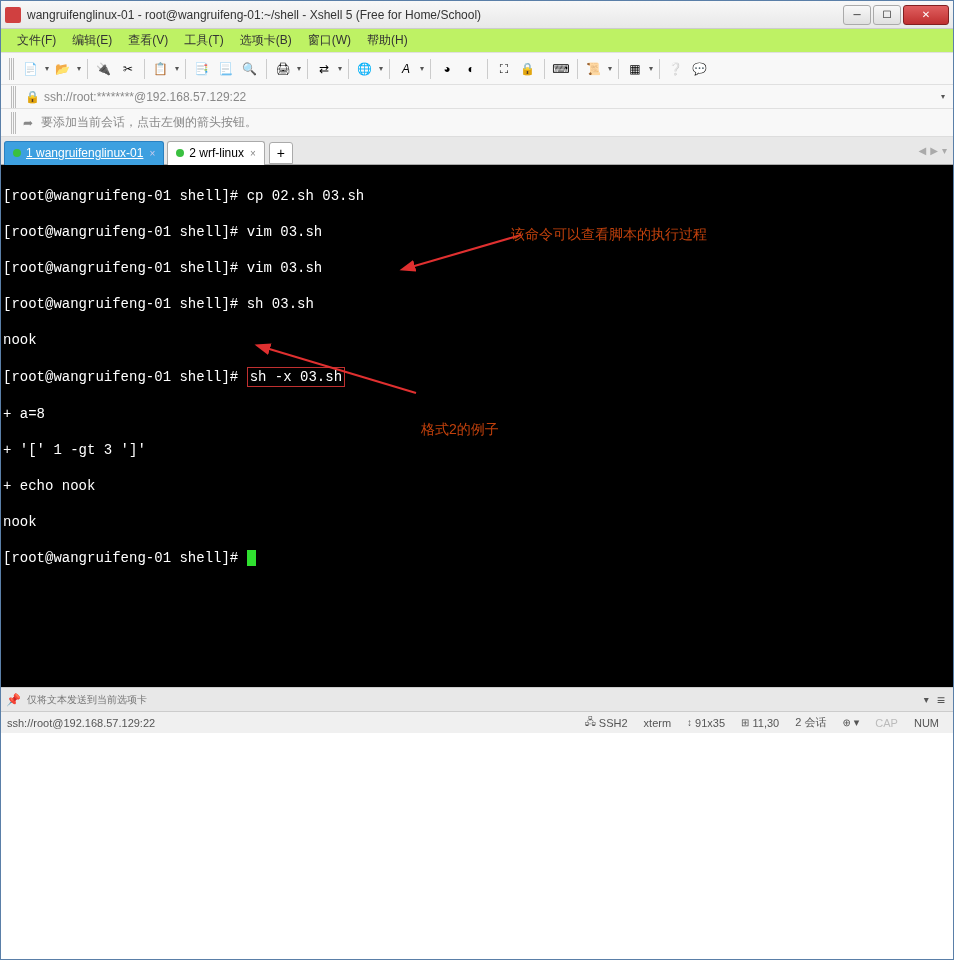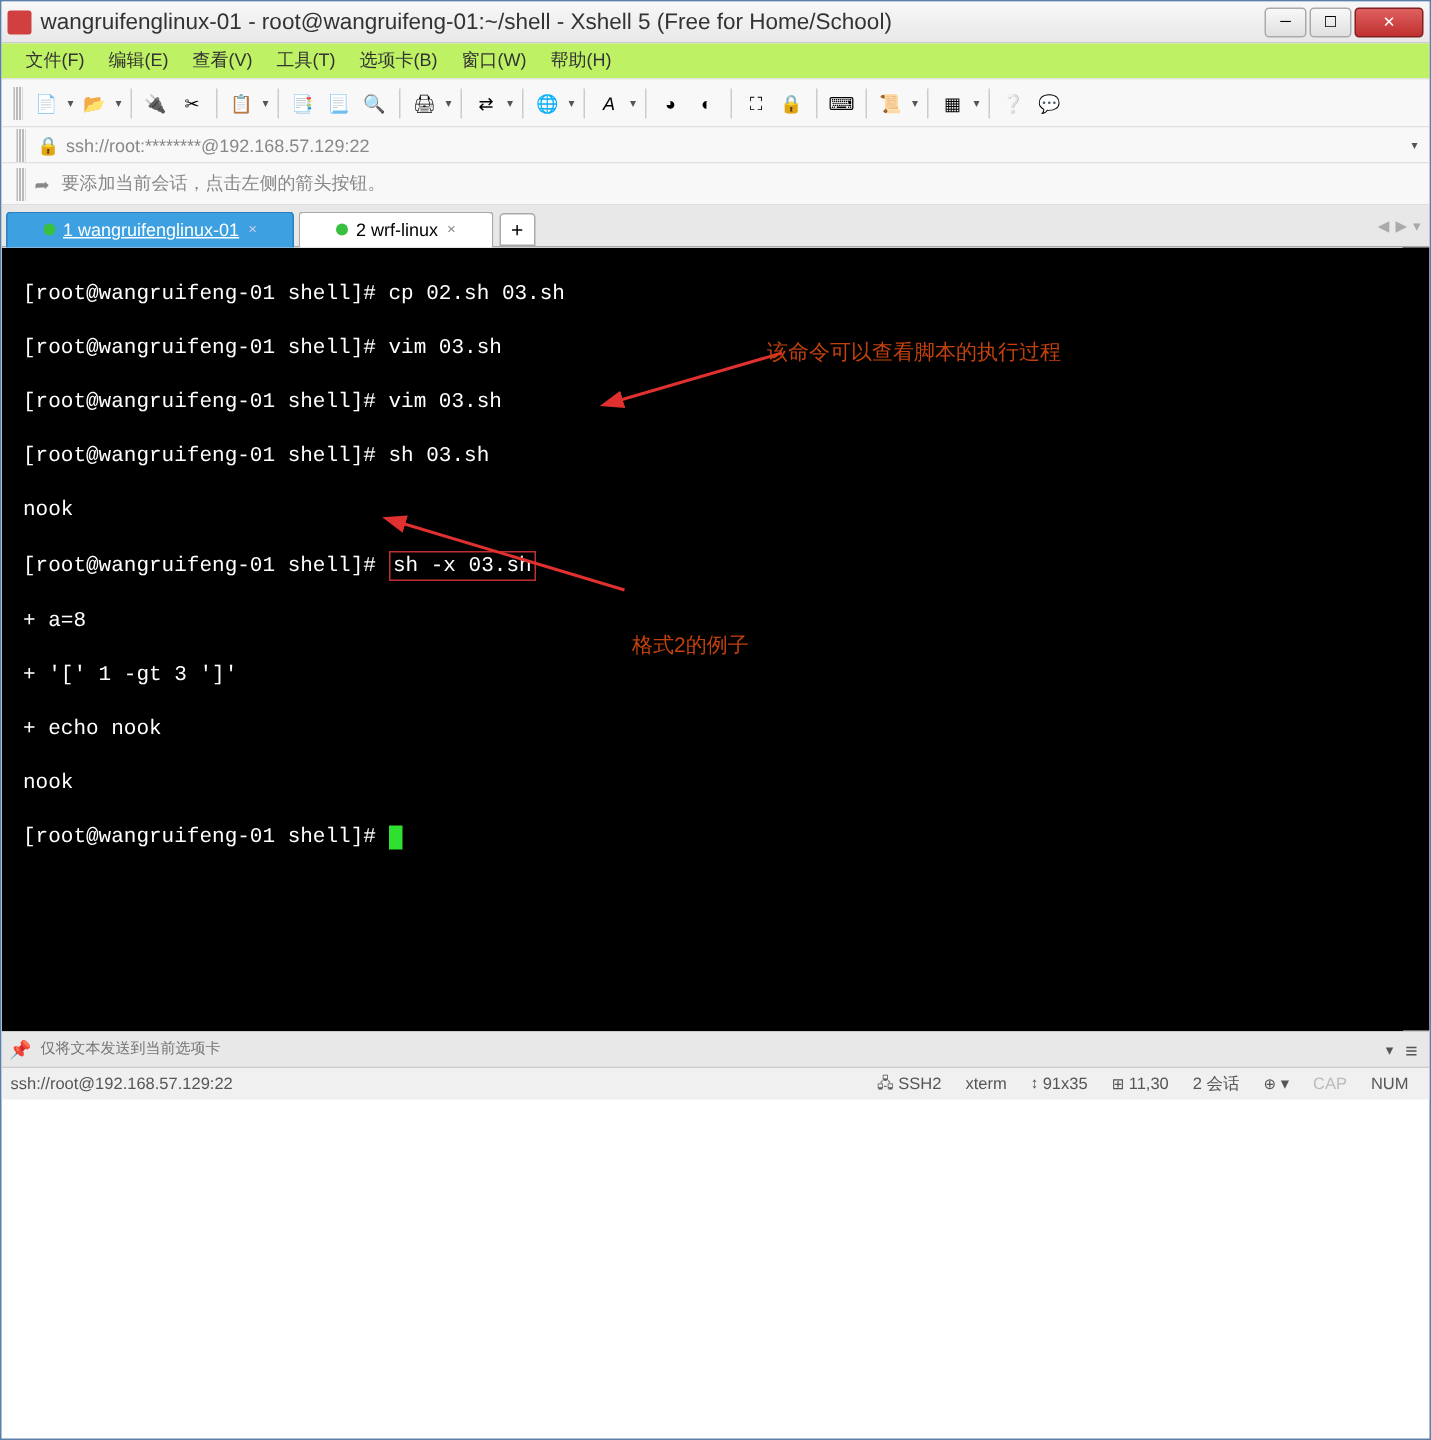--- a/index.html
+++ b/index.html
@@ -1,46 +1,46 @@
 <!DOCTYPE html>
 <html><head>
 <meta charset="utf-8">
 <style>
 * { box-sizing: border-box; margin: 0; padding: 0; }
 body { font-family: "Microsoft YaHei", Tahoma, sans-serif; font-size: 12px; background: #fff; width: 954px; height: 960px; overflow: hidden; border: 1px solid #5a7fa8; }
 .titlebar { background: linear-gradient(#f8f8f8, #e8e8e8); height: 28px; display: flex; align-items: center; padding: 0 4px; border-bottom: 1px solid #ccc; }
 .titlebar-icon { width: 16px; height: 16px; background: #d04040; border-radius: 2px; margin-right: 6px; }
-.titlebar-text { flex: 1; color: #333; font-size: 15px; }
+.titlebar-text { flex: 1; color: #333; font-size: 12px; }
 .win-btns { display: flex; }
 .win-btn { width: 30px; height: 20px; display: flex; align-items: center; justify-content: center; background: linear-gradient(#f8f8f8,#e0e0e0); border: 1px solid #aaa; border-radius: 3px; margin-left: 2px; font-size: 10px; cursor: pointer; }
 .win-btn.close { background: linear-gradient(#e06060,#c03030); color: #fff; border-color: #802020; width: 46px; }
 .win-btn.max { width: 28px; }
 .win-btn.min { width: 28px; }
 .menubar { background: #bef264; height: 24px; display: flex; align-items: center; padding: 0 8px; border-bottom: 1px solid #e0e0e0; }
 .menu-item { padding: 2px 8px; color: #333; font-size: 12px; cursor: pointer; }
 .toolbar { background: #f8f8f8; height: 32px; display: flex; align-items: center; padding: 0 4px; border-bottom: 1px solid #e0e0e0; }
 .grip { width: 6px; height: 22px; background: repeating-linear-gradient(90deg,#bbb 0,#bbb 1px,transparent 1px,transparent 2px); margin: 0 4px; }
 .tb-btn { width: 22px; height: 22px; display: inline-flex; align-items: center; justify-content: center; margin: 0 1px; cursor: pointer; border: 1px solid transparent; border-radius: 2px; }
 .tb-sep { width: 1px; height: 20px; background: #ccc; margin: 0 4px; }
 .tb-drop { width: 8px; display: inline-flex; align-items: center; justify-content: center; font-size: 8px; color: #555; cursor: pointer; }
 .addressbar { background: #f8f8f8; height: 24px; display: flex; align-items: center; padding: 0 6px; border-bottom: 1px solid #e0e0e0; color: #888; font-size: 12px; }
 .addressbar .lock { margin: 0 4px; }
 .infobar { background: #f8f8f8; height: 28px; display: flex; align-items: center; padding: 0 6px; border-bottom: 1px solid #ddd; color: #888; font-size: 12px; }
 .infobar .info-icon { margin-right: 6px; width: 14px; display: inline-flex; justify-content: center; }
 .tabbar { background: #e8e8e8; height: 28px; display: flex; align-items: center; border-bottom: 1px solid #aaa; position: relative; }
-.tab { height: 24px; display: flex; align-items: center; padding: 0 24px; border: 1px solid #aaa; border-bottom: none; margin-left: 3px; margin-top: 4px; background: #fff; font-size: 12px; cursor: pointer; border-radius: 3px 3px 0 0; }
+.tab { height: 24px; display: flex; align-items: center; padding: 0 8px; border: 1px solid #aaa; border-bottom: none; margin-left: 3px; margin-top: 4px; background: #fff; font-size: 12px; cursor: pointer; border-radius: 3px 3px 0 0; }
 .tab.active { background: #3da0e0; color: #fff; border-color: #2a80c0; }
 .tab-dot { width: 8px; height: 8px; border-radius: 50%; margin-right: 5px; }
 .tab-dot.green { background: #3ac040; }
 .tab-close { margin-left: 6px; font-size: 10px; color: #888; cursor: pointer; }
 .tab.active .tab-close { color: #cce; }
 .tab-add { width: 24px; height: 22px; display: flex; align-items: center; justify-content: center; border: 1px solid #aaa; margin-left: 4px; margin-top: 4px; background: #fff; cursor: pointer; border-radius: 3px 3px 0 0; font-size: 14px; }
 .tab-nav { position: absolute; right: 4px; display: flex; align-items: center; color: #aaa; font-size: 10px; }
 .tab-nav span { margin: 0 2px; cursor: pointer; }
-.terminal { background: #000; color: #fff; font-family: "Consolas","Courier New",monospace; font-size: 14px; line-height: 18px; padding: 4px 14px; height: 522px; position: relative; white-space: pre; overflow-y: hidden; border-right: 18px solid #000; }
+.terminal { background: #000; color: #fff; font-family: "Consolas","Courier New",monospace; font-size: 14px; line-height: 18px; padding: 4px 2px; height: 522px; position: relative; white-space: pre; overflow-y: hidden; border-right: 18px solid #000; }
 .term-line { white-space: pre; }
 .hl-box { border: 1px solid #c03030; padding: 0 2px; display: inline-block; }
 .annotation { position: absolute; color: #c2410c; font-family: "Microsoft YaHei",sans-serif; font-size: 14px; }
 .cursor-block { display: inline-block; width: 9px; height: 16px; background: #30e030; vertical-align: text-bottom; }
 svg.arrow { position: absolute; overflow: visible; pointer-events: none; }
 .inputbar { background: #e8e8e8; height: 24px; display: flex; align-items: center; padding: 0 4px; border-top: 1px solid #ccc; }
 .inputbar .pin { width: 18px; height: 18px; display: inline-flex; align-items: center; justify-content: center; color: #666; margin-right: 4px; cursor: pointer; }
 .inputbar input { flex: 1; border: none; background: transparent; font-size: 10px; color: #888; outline: none; }
 .inputbar .drop { color: #555; font-size: 10px; padding: 0 4px; cursor: pointer; }
 .inputbar .menu { color: #555; font-size: 14px; padding: 0 4px; cursor: pointer; }

